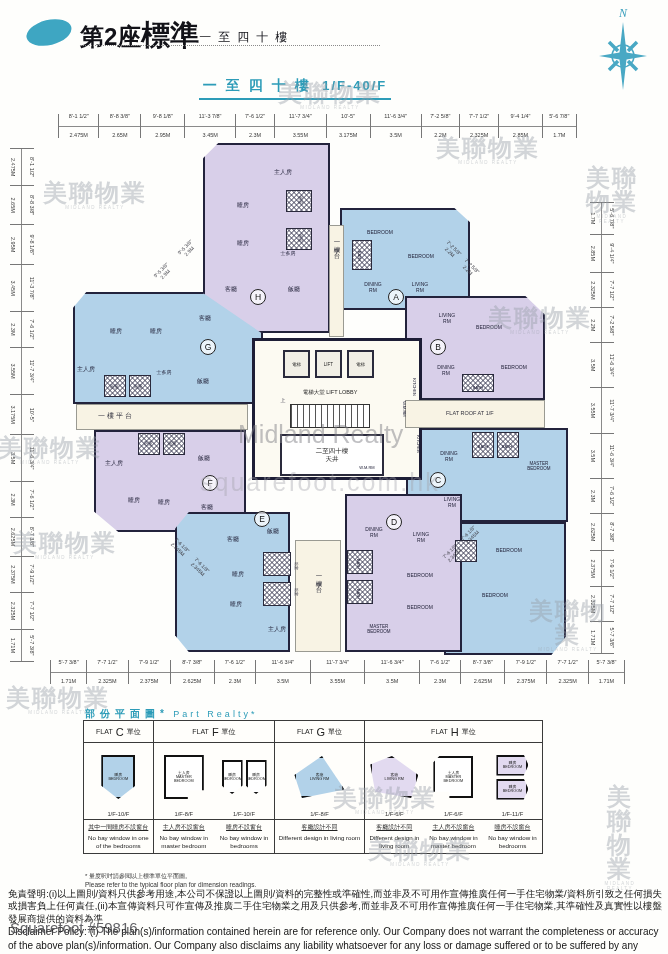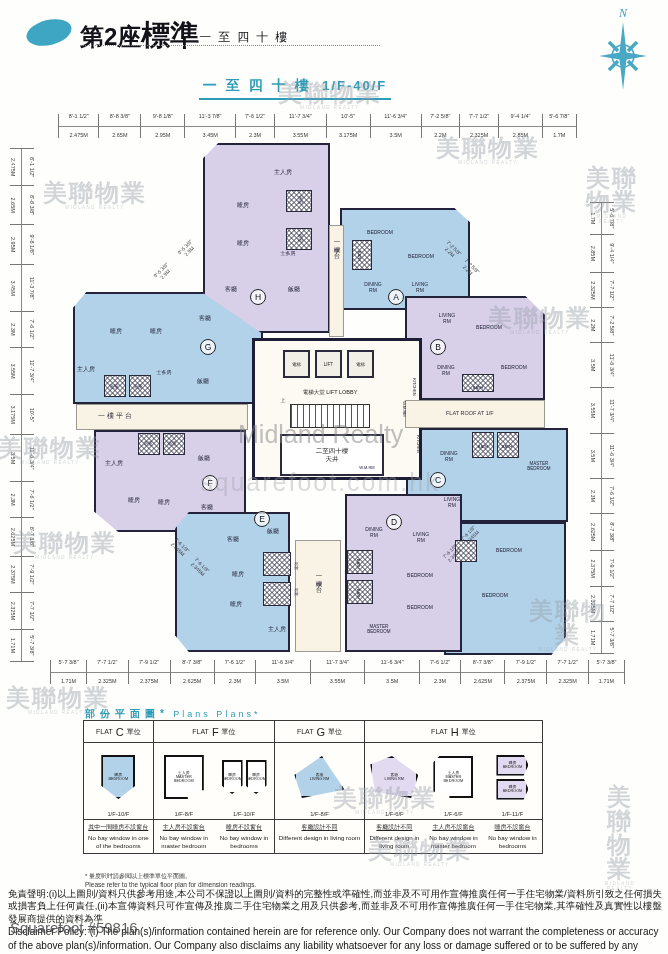--- a/index.html
+++ b/index.html
@@ -551,21 +551,21 @@
         <span class="cn">美聯物業</span>
         <span class="en">MIDLAND REALTY</span>
       </div>
     </div>
   <div class="wm-center">Midland Realty</div>
   <div class="wm-bottom">squarefoot.com.hk</div>
   <div class="wm-ref">Squarefoot #59816</div>
 
   <div class="pp-title">
     <span class="cn">部份平面圖*</span>
-    <span class="en">Plans Plans*</span>
+    <span class="en">Part Realty*</span>
   </div>
 
   <div class="pp-table">
 
     <div class="pp-col" style="width:69px;">
       <div class="pp-head">
         <span class="w">FLAT</span>
         <span class="l">C</span>
         <span class="w">單位</span>
       </div>

